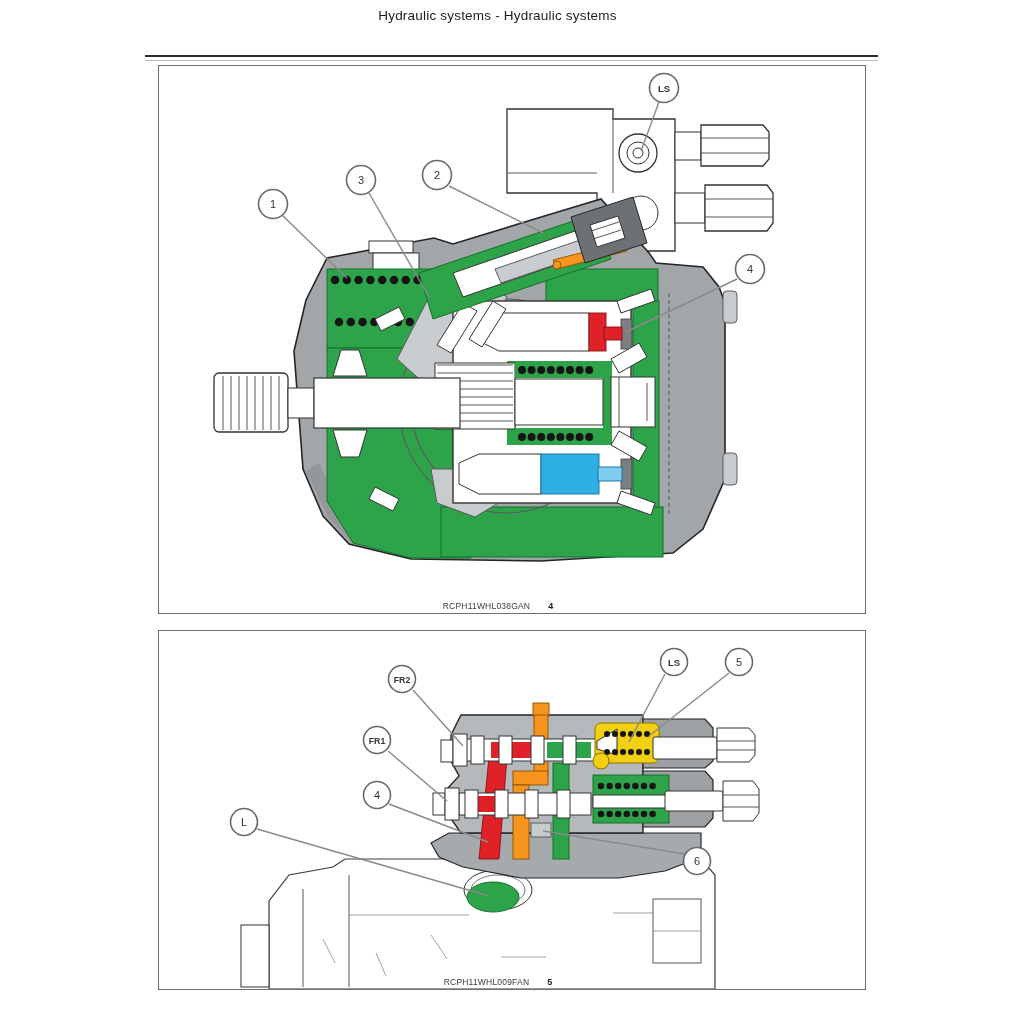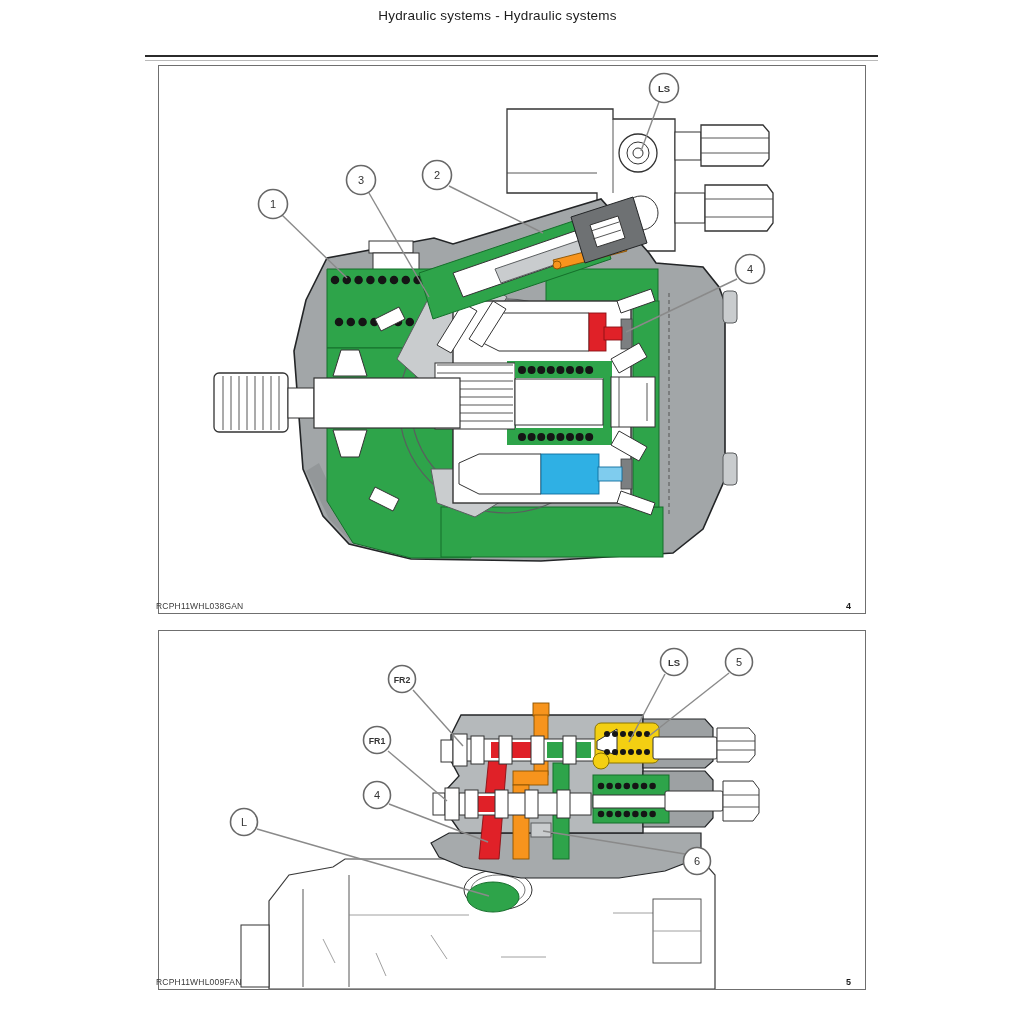--- a/index.html
+++ b/index.html
@@ -4,21 +4,21 @@
 <style>
   html,body{margin:0;padding:0;background:#fff;width:1024px;height:1024px;overflow:hidden;}
   body{font-family:"Liberation Sans", sans-serif;position:relative;}
   .page{position:absolute;left:0;top:0;width:1024px;height:1024px;background:#fff;}
   .hdr{position:absolute;left:145px;top:8px;width:733px;text-align:center;font-size:13.5px;color:#1c1c1c;letter-spacing:.2px;transform:translateX(-14px);}
   .rule{position:absolute;left:145px;top:55px;width:733px;height:3px;border-top:2.5px solid #2b2b2b;border-bottom:1px solid #b9b9b9;}
   .figbox{position:absolute;background:#fff;border:1px solid #6f6f6f;}
   #fig1{left:158px;top:65px;width:706px;height:547px;}
   #fig2{left:158px;top:630px;width:706px;height:358px;}
   .figbox svg{position:absolute;left:0;top:0;width:100%;height:100%;}
-  .caption{position:absolute;left:11px;right:0;bottom:2px;display:flex;justify-content:space-between;align-items:baseline;gap:18px;transform:translateX(-14px);}
+  .caption{position:absolute;left:0;right:0;bottom:2px;display:flex;justify-content:center;align-items:baseline;gap:18px;transform:translateX(-14px);}
   .cap-code{font-size:8.5px;color:#3a3a3a;letter-spacing:.2px;}
   .cap-num{font-size:9px;font-weight:700;color:#1a1a1a;}
   
   .w  {fill:#fff;stroke:#333;stroke-width:1.3;}
   .w2 {fill:#fff;stroke:#333;stroke-width:1;}
   .gb {fill:#a2a6a8;stroke:#232527;stroke-width:1.6;}
   .gb2{fill:#b5b9bb;stroke:#232527;stroke-width:1.4;}
   .gb3{fill:#9da1a3;stroke:#232527;stroke-width:1.2;}
   .lg {fill:#c9ccce;stroke:#5a5d5f;stroke-width:1;}
   .dkw{fill:#7c7f81;stroke:#3a3c3e;stroke-width:.8;}

